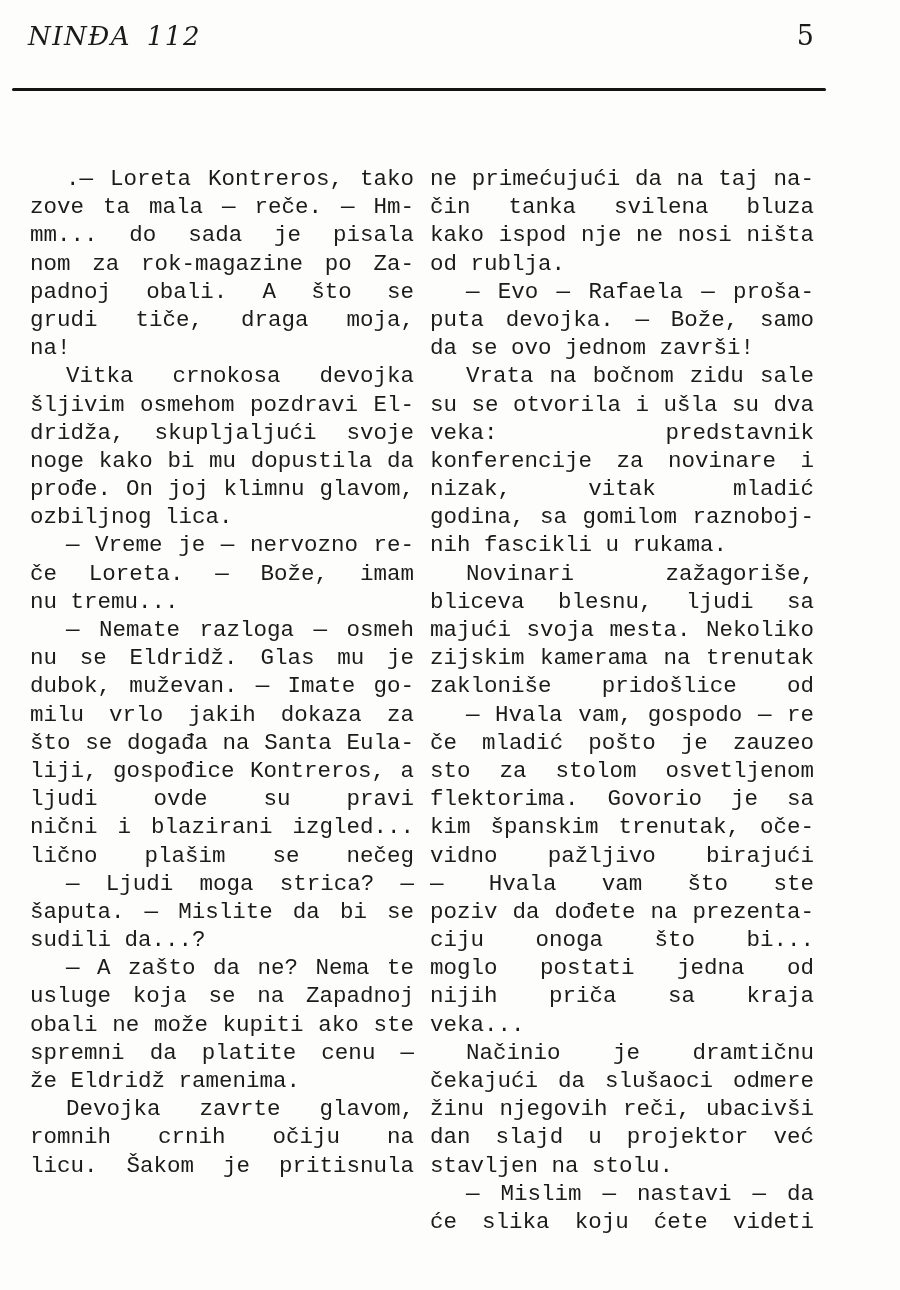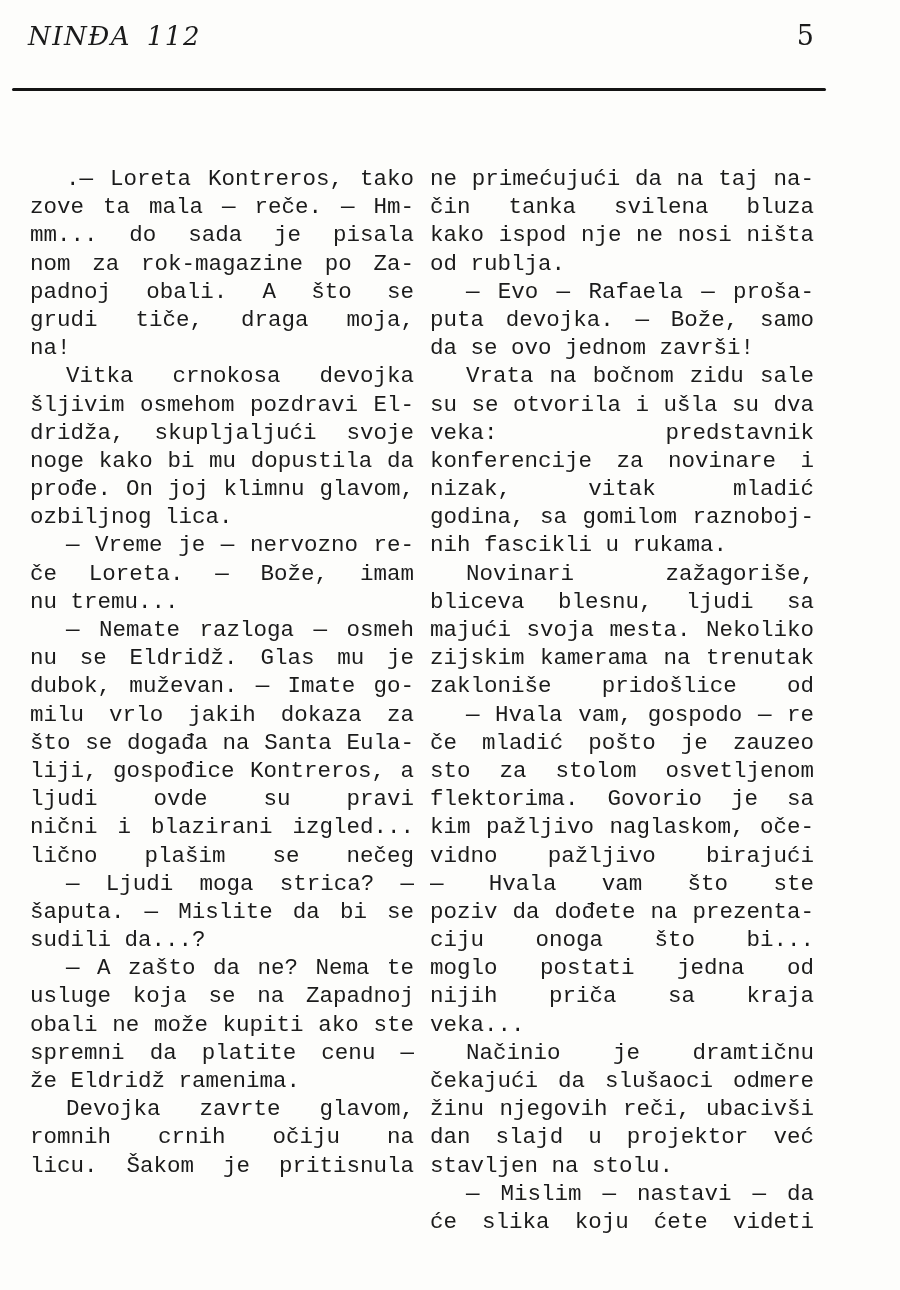--- a/index.html
+++ b/index.html
@@ -139,21 +139,21 @@
         <div class="line end">nih fascikli u rukama.</div>
         <div class="line indent">Novinari zažagoriše, zauzi-</div>
         <div class="line">bliceva blesnu, ljudi sa televi-</div>
         <div class="line">majući svoja mesta. Nekoliko</div>
         <div class="line">zijskim kamerama na trenutak</div>
         <div class="line">zakloniše pridošlice od pogleda.</div>
         <div class="line indent">— Hvala vam, gospodo — re</div>
         <div class="line">če mladić pošto je zauzeo me-</div>
         <div class="line">sto za stolom osvetljenom re-</div>
         <div class="line">flektorima. Govorio je sa ja-</div>
-        <div class="line">kim pažljivo naglaskom, oče-</div>
+        <div class="line">kim španskim trenutak, oče-</div>
         <div class="line">vidno pažljivo birajući reči.</div>
         <div class="line">— Hvala vam što ste prihvatili</div>
         <div class="line">poziv da dođete na prezenta-</div>
         <div class="line">ciju onoga što bi... verujem...</div>
         <div class="line">moglo postati jedna od najužas</div>
         <div class="line">nijih priča sa kraja dvadesetog</div>
         <div class="line end">veka...</div>
         <div class="line indent">Načinio je dramtičnu pauzu,</div>
         <div class="line">čekajući da slušaoci odmere te</div>
         <div class="line">žinu njegovih reči, ubacivši je-</div>

